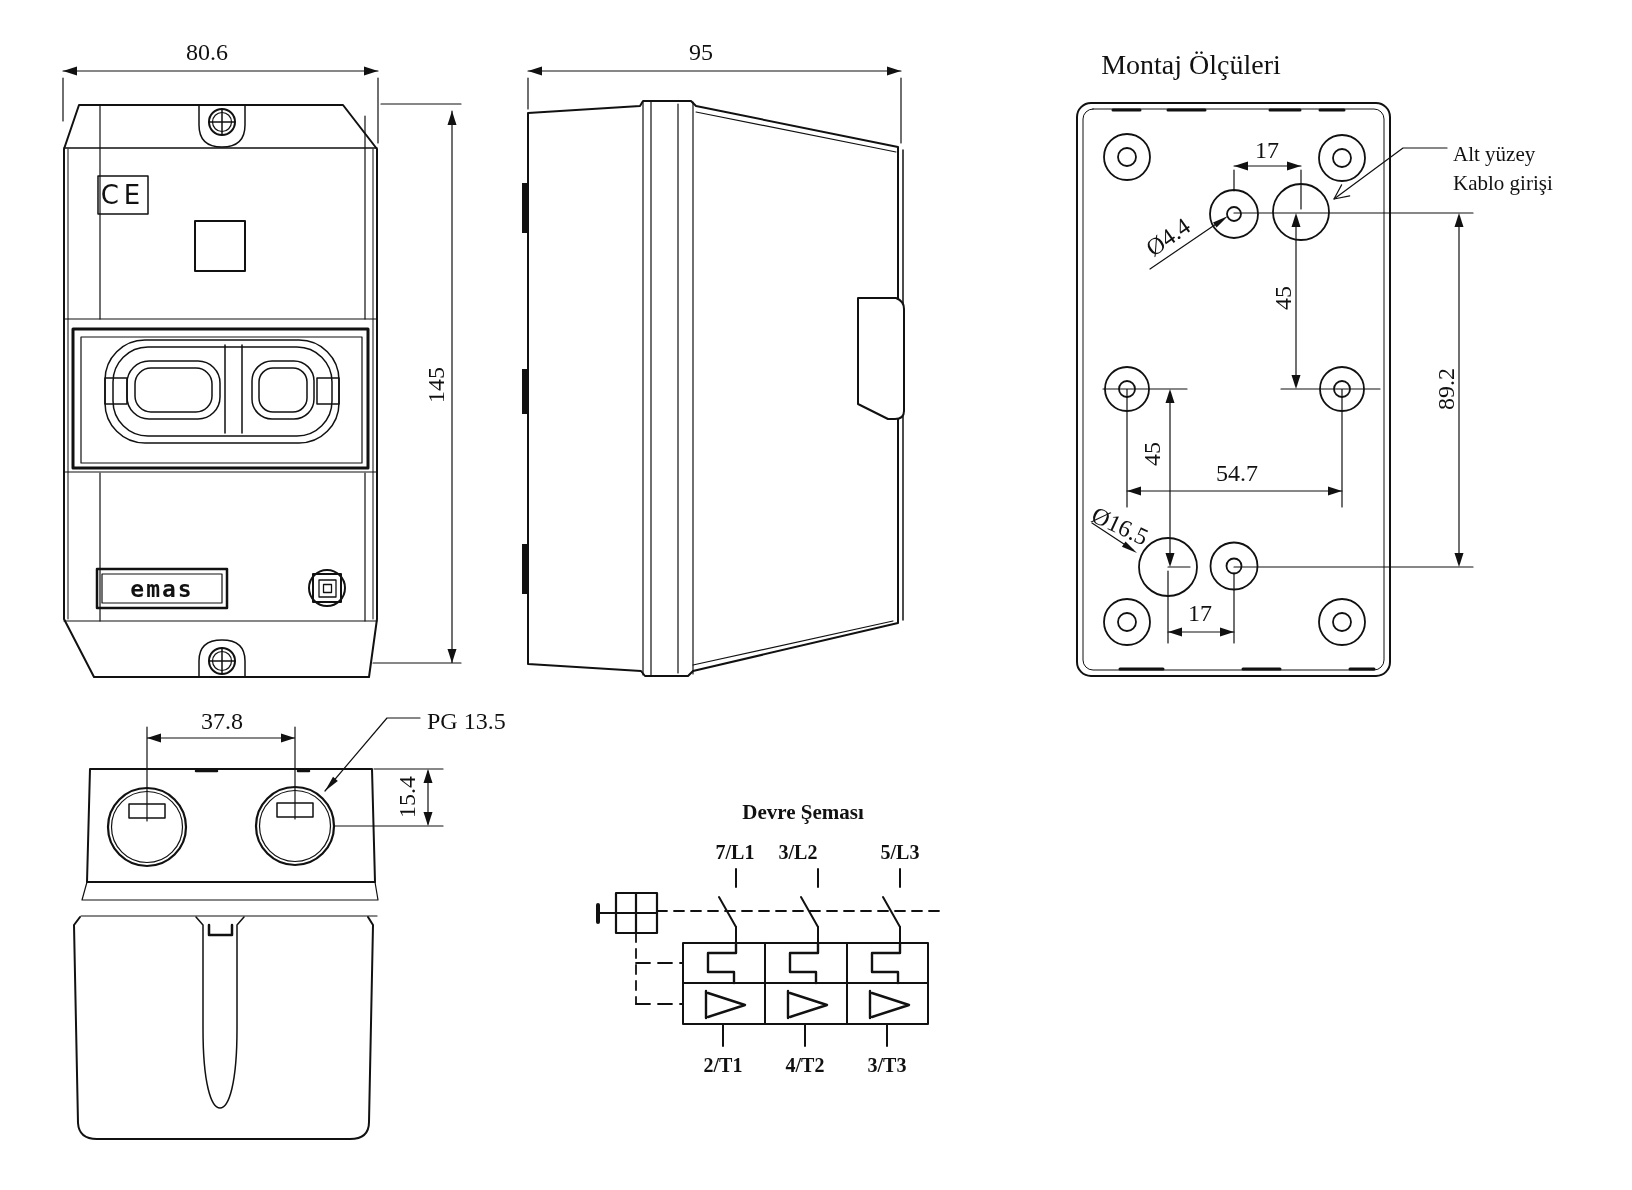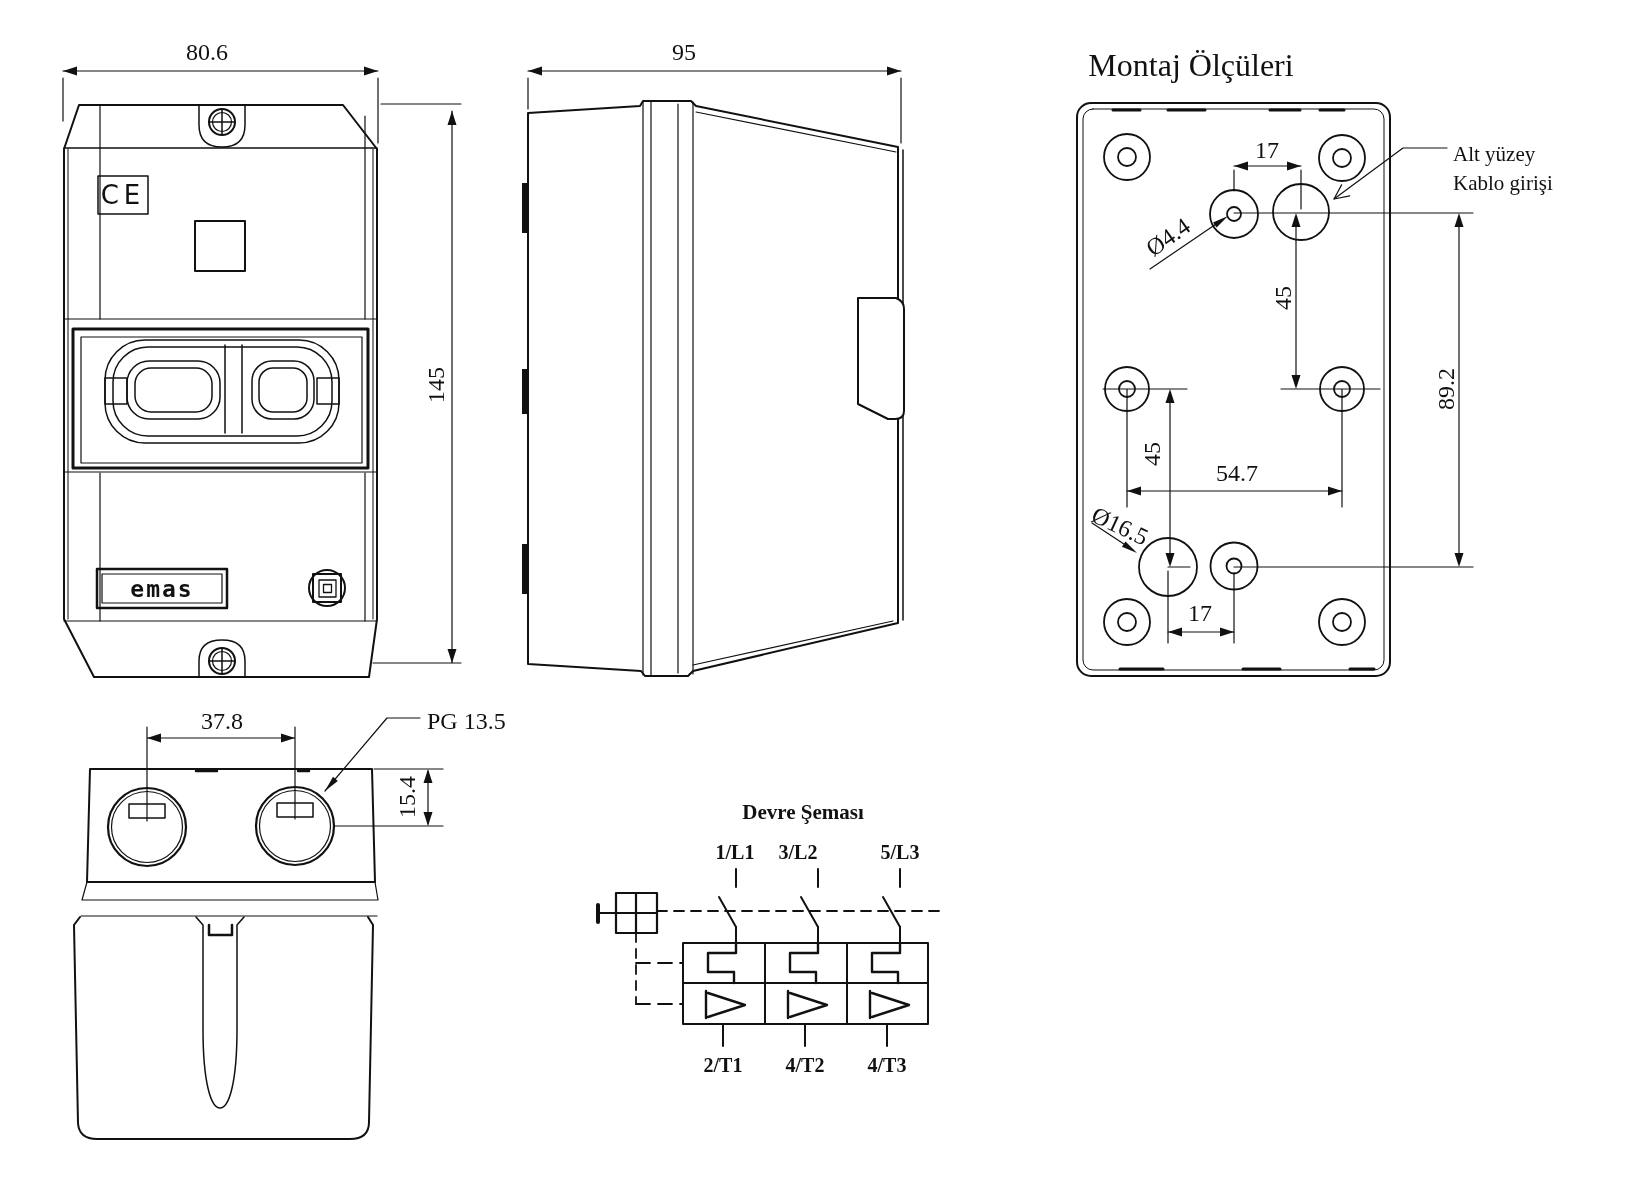--- a/index.html
+++ b/index.html
@@ -5,21 +5,21 @@
   html,body{margin:0;padding:0;background:#fff;}
   #page{position:relative;width:1632px;height:1190px;background:#fff;overflow:hidden;
         font-family:"Liberation Serif",serif;color:#111;margin-top:21px;}
   svg{position:absolute;left:0;top:0;}
   .lbl{position:absolute;transform:translate(-50%,-50%);font-size:24px;white-space:nowrap;
        color:#111;line-height:1;}
   .r90{transform:translate(-50%,-50%) rotate(-90deg);}
   .rm35{transform:translate(-50%,-50%) rotate(-35deg);}
   .rp25{transform:translate(-50%,-50%) rotate(25deg);}
   .lft{transform:translate(0,-50%);}
-  .title{font-size:32px;}
+  .title{font-size:28px;}
   .note{font-size:21px;}
   .cbold{font-size:20px;font-weight:bold;}
   .ctitle{font-size:21px;font-weight:bold;}
   .ce{font-family:"DejaVu Sans",sans-serif;font-size:26px;letter-spacing:5px;}
   .brand{font-family:"DejaVu Sans Mono",monospace;font-weight:bold;font-size:23px;letter-spacing:2px;}
 </style>
 </head>
 <body>
 
 <div id="page">
@@ -219,39 +219,39 @@
     </g>
 
   </g>
 </svg>
 
 <span class="lbl" style="left:207px;top:31px;">80.6</span>
 <span class="lbl r90" style="left:436px;top:364px;">145</span>
 <span class="lbl ce" style="left:123px;top:174px;">CE</span>
 <span class="lbl brand" style="left:162px;top:568px;">emas</span>
 
-<span class="lbl" style="left:684px;top:31px;">95</span>
+<span class="lbl" style="left:701px;top:31px;">95</span>
 
 <span class="lbl title" style="left:1191px;top:44px;">Montaj Ölçüleri</span>
 <span class="lbl" style="left:1267px;top:129px;">17</span>
 <span class="lbl rm35" style="left:1168px;top:216px;">Ø4.4</span>
 <span class="lbl r90" style="left:1283px;top:277px;">45</span>
 <span class="lbl note lft" style="left:1453px;top:133px;">Alt yüzey</span>
 <span class="lbl note lft" style="left:1453px;top:162px;">Kablo girişi</span>
 <span class="lbl r90" style="left:1446px;top:368px;">89.2</span>
 <span class="lbl r90" style="left:1152px;top:433px;">45</span>
 <span class="lbl" style="left:1237px;top:452px;">54.7</span>
 <span class="lbl rp25" style="left:1120px;top:505px;">Ø16.5</span>
 <span class="lbl" style="left:1200px;top:592px;">17</span>
 
 <span class="lbl" style="left:222px;top:700px;">37.8</span>
 <span class="lbl lft" style="left:427px;top:700px;">PG 13.5</span>
 <span class="lbl r90" style="left:407px;top:776px;">15.4</span>
 
 <span class="lbl ctitle" style="left:803px;top:791px;">Devre Şeması</span>
-<span class="lbl cbold" style="left:735px;top:831px;">1/L1</span>
+<span class="lbl cbold" style="left:735px;top:831px;">7/L1</span>
 <span class="lbl cbold" style="left:798px;top:831px;">3/L2</span>
 <span class="lbl cbold" style="left:900px;top:831px;">5/L3</span>
 <span class="lbl cbold" style="left:723px;top:1044px;">2/T1</span>
 <span class="lbl cbold" style="left:805px;top:1044px;">4/T2</span>
-<span class="lbl cbold" style="left:887px;top:1044px;">4/T3</span>
+<span class="lbl cbold" style="left:887px;top:1044px;">3/T3</span>
 
 </div>
 
 </body></html>

